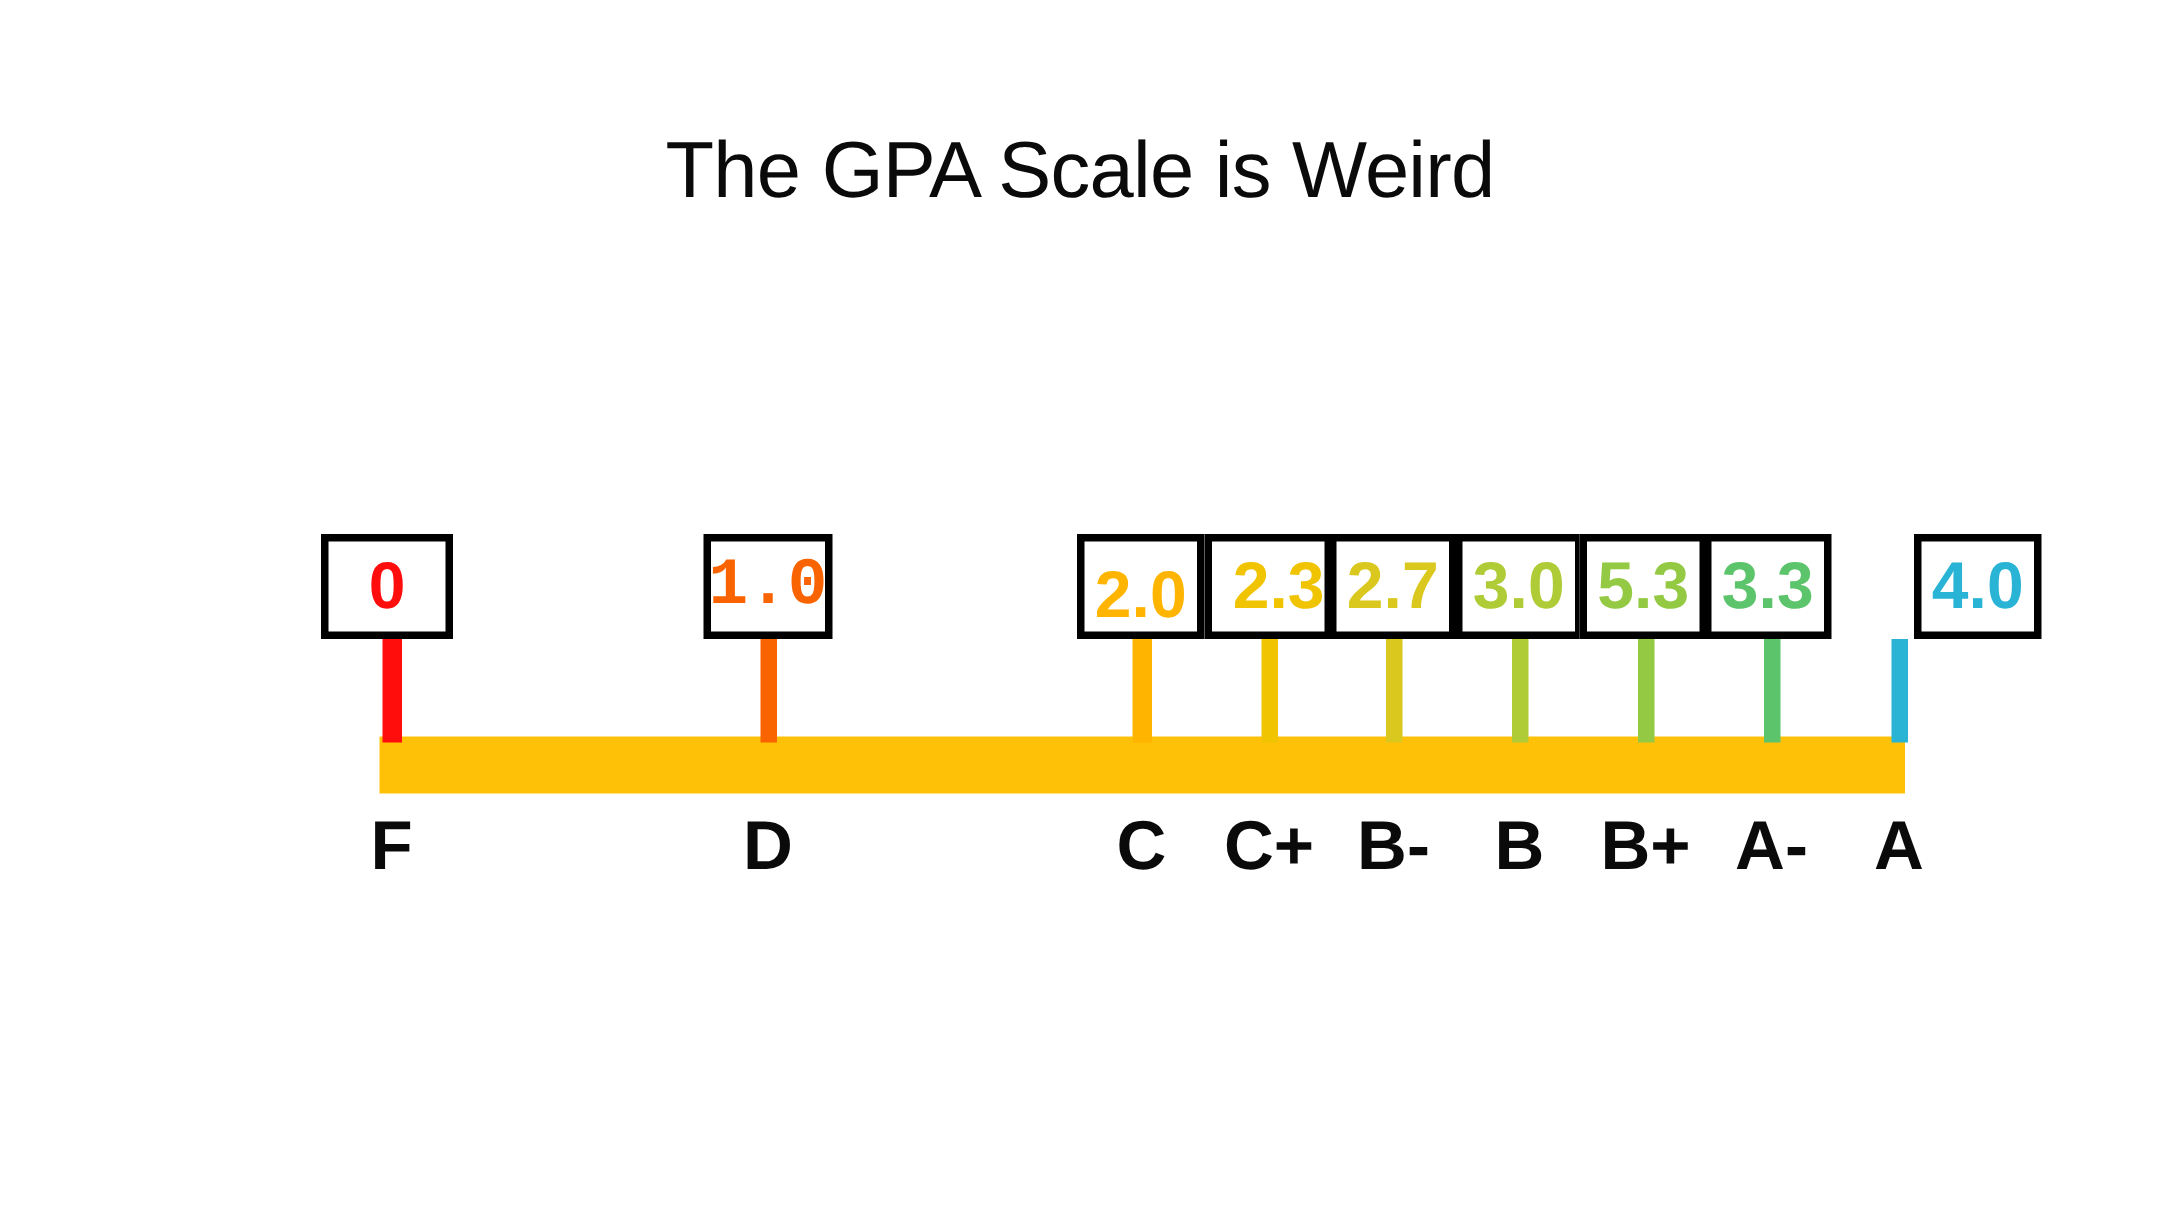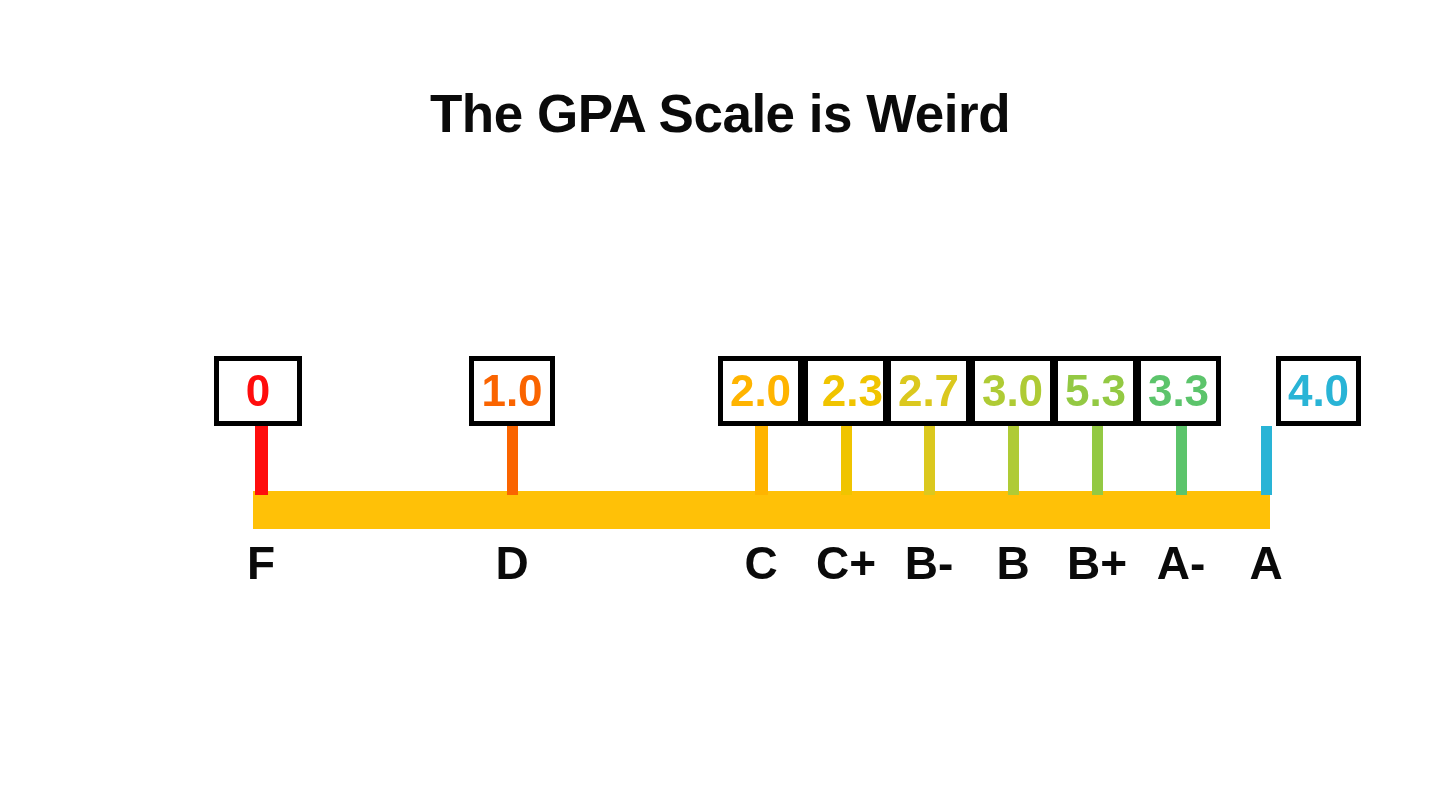--- a/index.html
+++ b/index.html
@@ -18,21 +18,21 @@
     width: 1440px;
     height: 810px;
   }
   #chart-title {
     position: absolute;
     left: 0;
     top: 82px;
     width: 1440px;
     text-align: center;
     font-family: "Liberation Sans", sans-serif;
-    font-weight: bold;
+    font-weight: normal;
     font-size: 53px;
     line-height: 64px;
     letter-spacing: -0.5px;
     color: #0a0a0a;
     white-space: nowrap;
   }
   
   #axis-bar {
     position: absolute;
     left: 253px;
@@ -95,27 +95,27 @@
   <div id="markers-layer">
       <div class="marker">
         <div class="value-box" style="left: 214px; width: 88px;">
           <span class="value-text" style="color: rgb(255, 13, 13);">0</span>
         </div>
         <div class="stem" style="left: 254.5px; width: 13px; height: 69px; background: rgb(255, 13, 13);"></div>
         <div class="grade-label" style="left: 261px;">F</div>
       </div>
       <div class="marker">
         <div class="value-box" style="left: 469px; width: 86px;">
-          <span class="value-text" style="color: rgb(250, 100, 0);">1.0</span>
+          <span class="value-text" style="color: rgb(250, 100, 0); font-family: Liberation Mono, monospace;">1.0</span>
         </div>
         <div class="stem" style="left: 506.5px; width: 11px; height: 69px; background: rgb(250, 100, 0);"></div>
         <div class="grade-label" style="left: 512px;">D</div>
       </div>
       <div class="marker">
-        <div class="value-box" style="left: 718px; width: 85px;">
+        <div class="value-box" style="left: 718px; width: 85px; align-items: flex-end;">
           <span class="value-text" style="color: rgb(255, 180, 0);">2.0</span>
         </div>
         <div class="stem" style="left: 754.5px; width: 13px; height: 69px; background: rgb(255, 180, 0);"></div>
         <div class="grade-label" style="left: 761px;">C</div>
       </div>
       <div class="marker">
         <div class="value-box" style="left: 803px; width: 85px; justify-content: flex-end;">
           <span class="value-text" style="color: rgb(240, 196, 0);">2.3</span>
         </div>
         <div class="stem" style="left: 840.5px; width: 11px; height: 69px; background: rgb(240, 196, 0);"></div>

